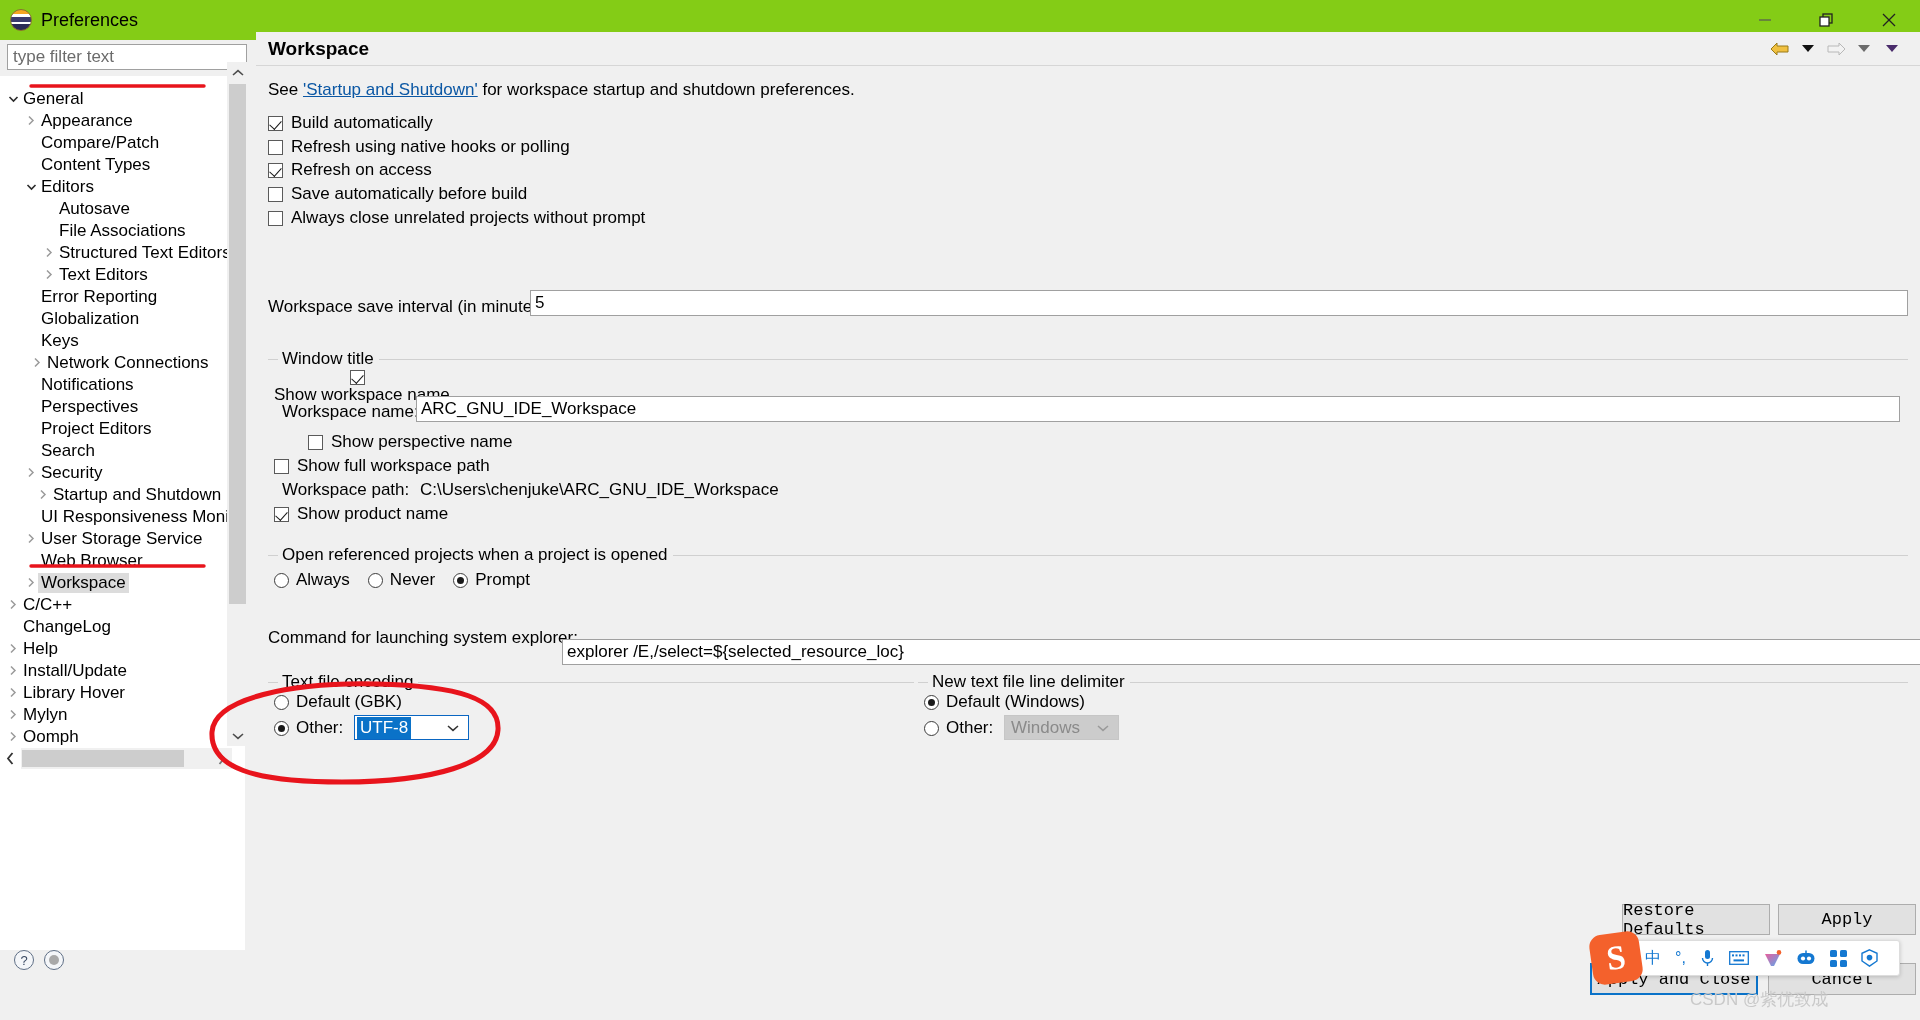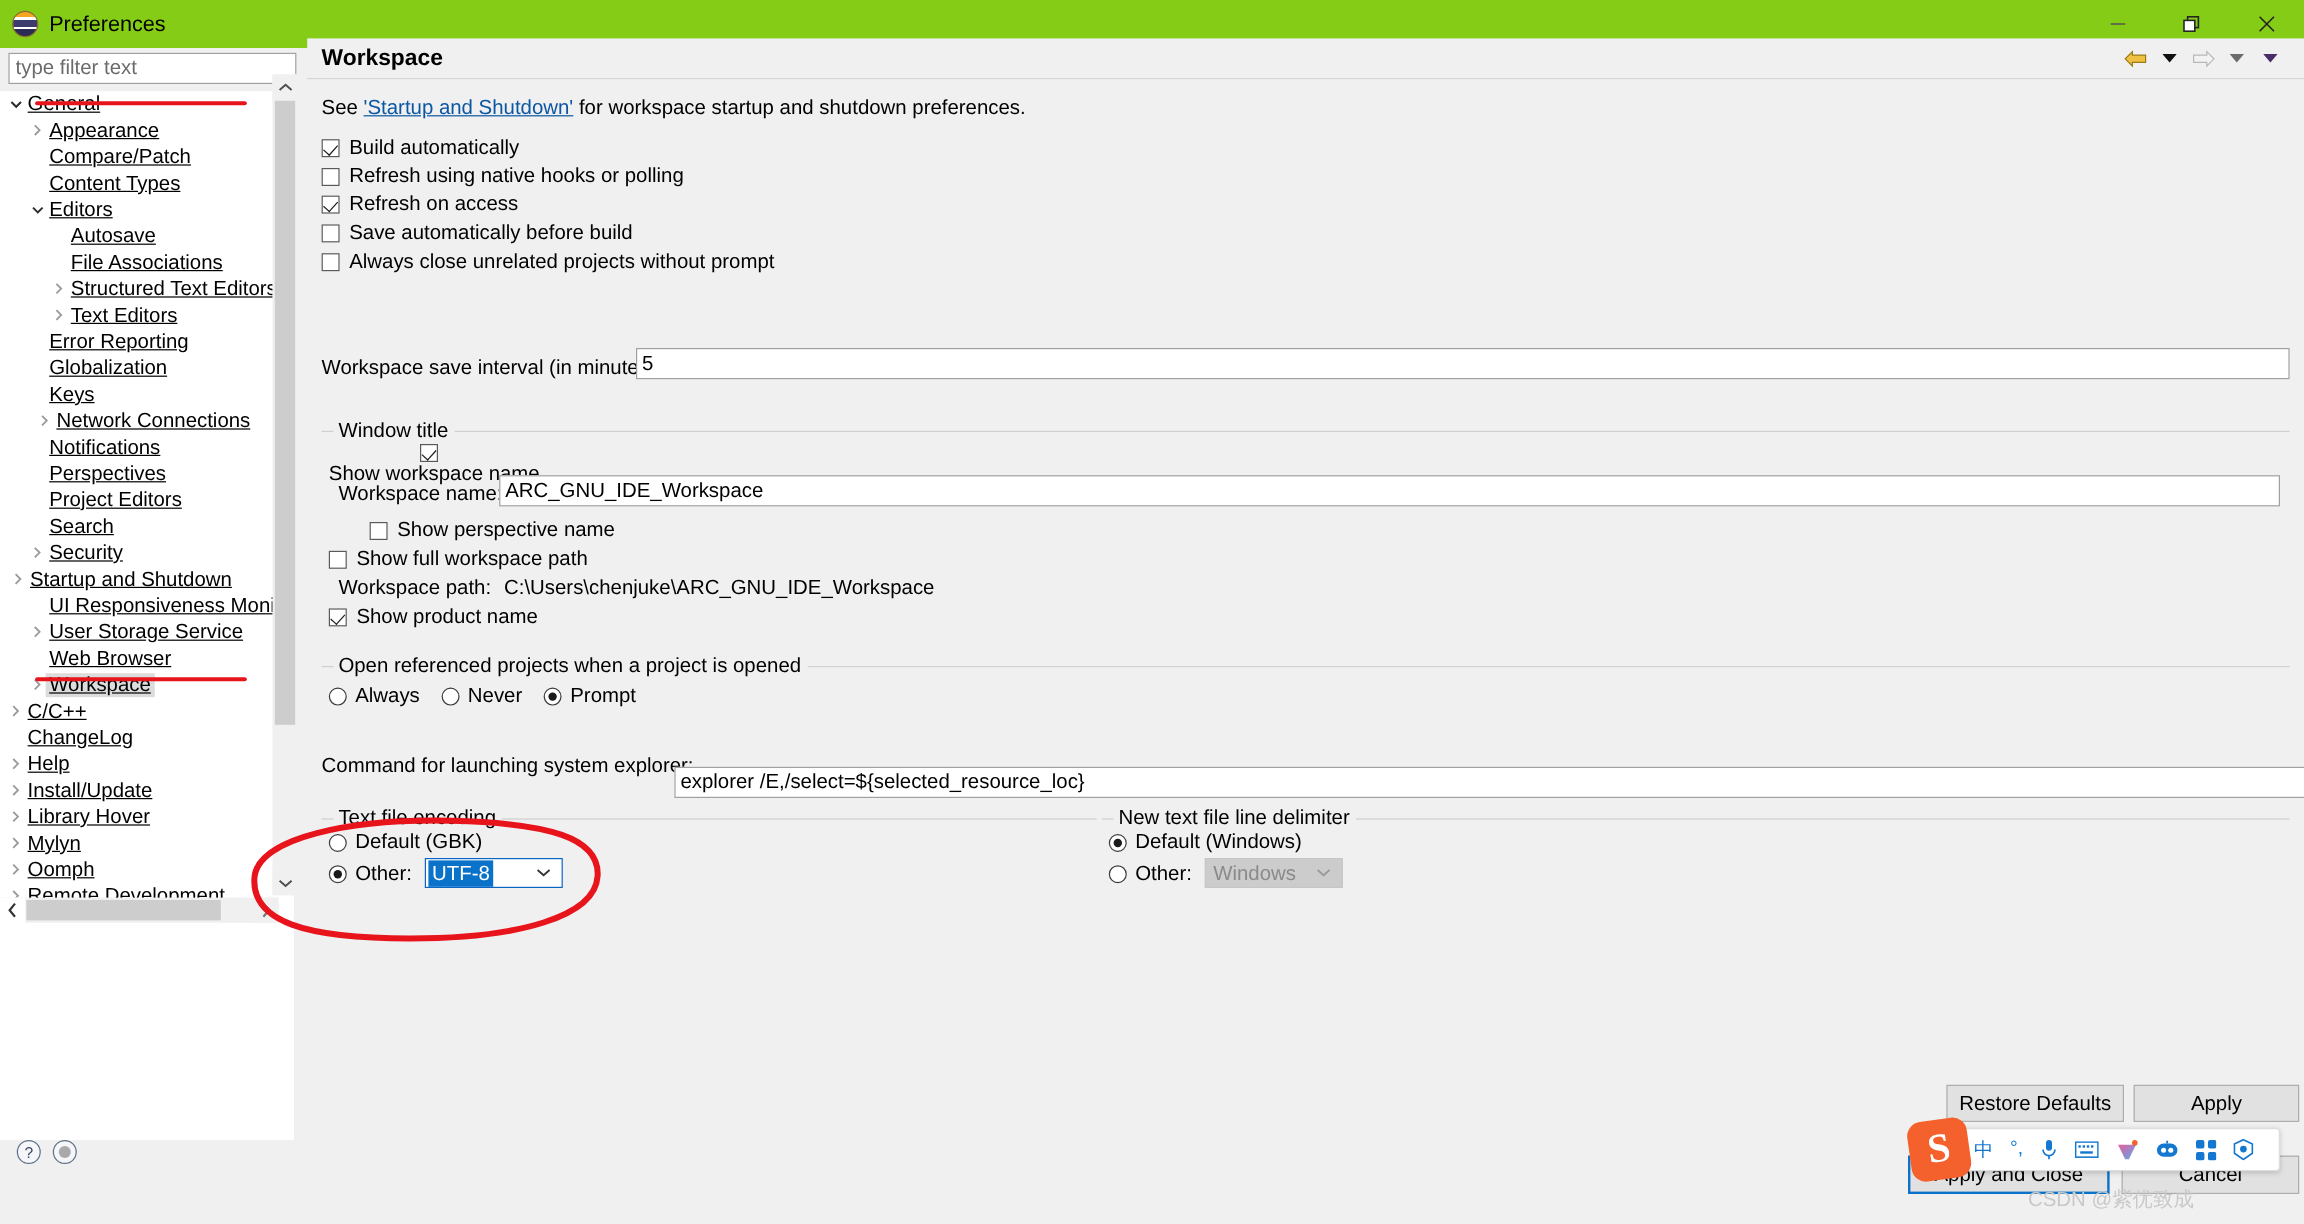--- a/index.html
+++ b/index.html
@@ -42,21 +42,21 @@
     border:1px solid #a0a0a0; background:#fff;
     font-size:17px; color:#6b6b6b; padding:0 5px;
     font-family:"Liberation Sans", sans-serif;
   }
   .filter-input::placeholder { color:#6b6b6b; opacity:1; }
 
   .tree-panel {
     position:absolute; left:0px; top:76px; width:245px; height:874px;
     background:#ffffff; overflow:hidden;
   }
-  .tree-list { position:absolute; left:0; top:0; width:245px;text-decoration:underline; }
+  .tree-list { position:absolute; left:0; top:12px; width:245px; }
   .tree-item {
     height:22px; display:flex; align-items:center;
     font-size:17px; color:#000; white-space:nowrap;
     padding-left:6px;
   }
   .tree-item .arrow {
     width:14px; flex:0 0 14px; text-align:center;
     color:#9a9a9a; font-size:12px; line-height:1;
   }
   .tree-item .arrow.down { color:#2b2b2b; }
@@ -159,21 +159,21 @@
   }
   .combo .carat { margin-left:auto; margin-right:9px; color:#333; font-size:11px; }
   .combo.disabled { border:1px solid #c6c6c6; background:#cccccc; }
   .combo.disabled .val { background:transparent; color:#8a8a8a; padding-left:4px; }
   .combo.disabled .carat { color:#9a9a9a; }
 
   
   .btn {
     position:absolute; border:1px solid #adadad; background:#e1e1e1;
     font-size:17px; color:#000; display:flex; align-items:center; justify-content:center;
-    font-family:Liberation Sans, sans-serif;
+    font-family:Liberation Mono, monospace;
   }
   .btn.primary { border:2px solid #0a72c8; background:#e1e1e1; }
 
   
   .help-row { position:absolute; left:14px; top:950px; display:flex; gap:10px; align-items:center; }
   .circ-ico {
     width:20px; height:20px; border-radius:50%; border:1.5px solid #5f6f86;
     display:flex; align-items:center; justify-content:center;
     font-size:13px; color:#3a4a63; background:#f4f6f9;
   }
@@ -316,21 +316,21 @@
         <div class="tree-item" style="padding-left: 24px;">
           <span class="arrow"></span>
           <span class="lbl">Search</span>
         </div>
         <div class="tree-item" style="padding-left: 24px;">
           <span class="arrow"><svg width="8" height="11" viewBox="0 0 8 11">
               <polyline points="2,1.5 6,5.5 2,9.5" fill="none" stroke="#9a9a9a" stroke-width="1.5"></polyline>
             </svg></span>
           <span class="lbl">Security</span>
         </div>
-        <div class="tree-item" style="padding-left: 8px;">
+        <div class="tree-item" style="padding-left: 36px;">
           <span class="arrow"><svg width="8" height="11" viewBox="0 0 8 11">
               <polyline points="2,1.5 6,5.5 2,9.5" fill="none" stroke="#9a9a9a" stroke-width="1.5"></polyline>
             </svg></span>
           <span class="lbl">Startup and Shutdown</span>
         </div>
         <div class="tree-item" style="padding-left: 24px;">
           <span class="arrow"></span>
           <span class="lbl">UI Responsiveness Monito</span>
         </div>
         <div class="tree-item" style="padding-left: 24px;">

